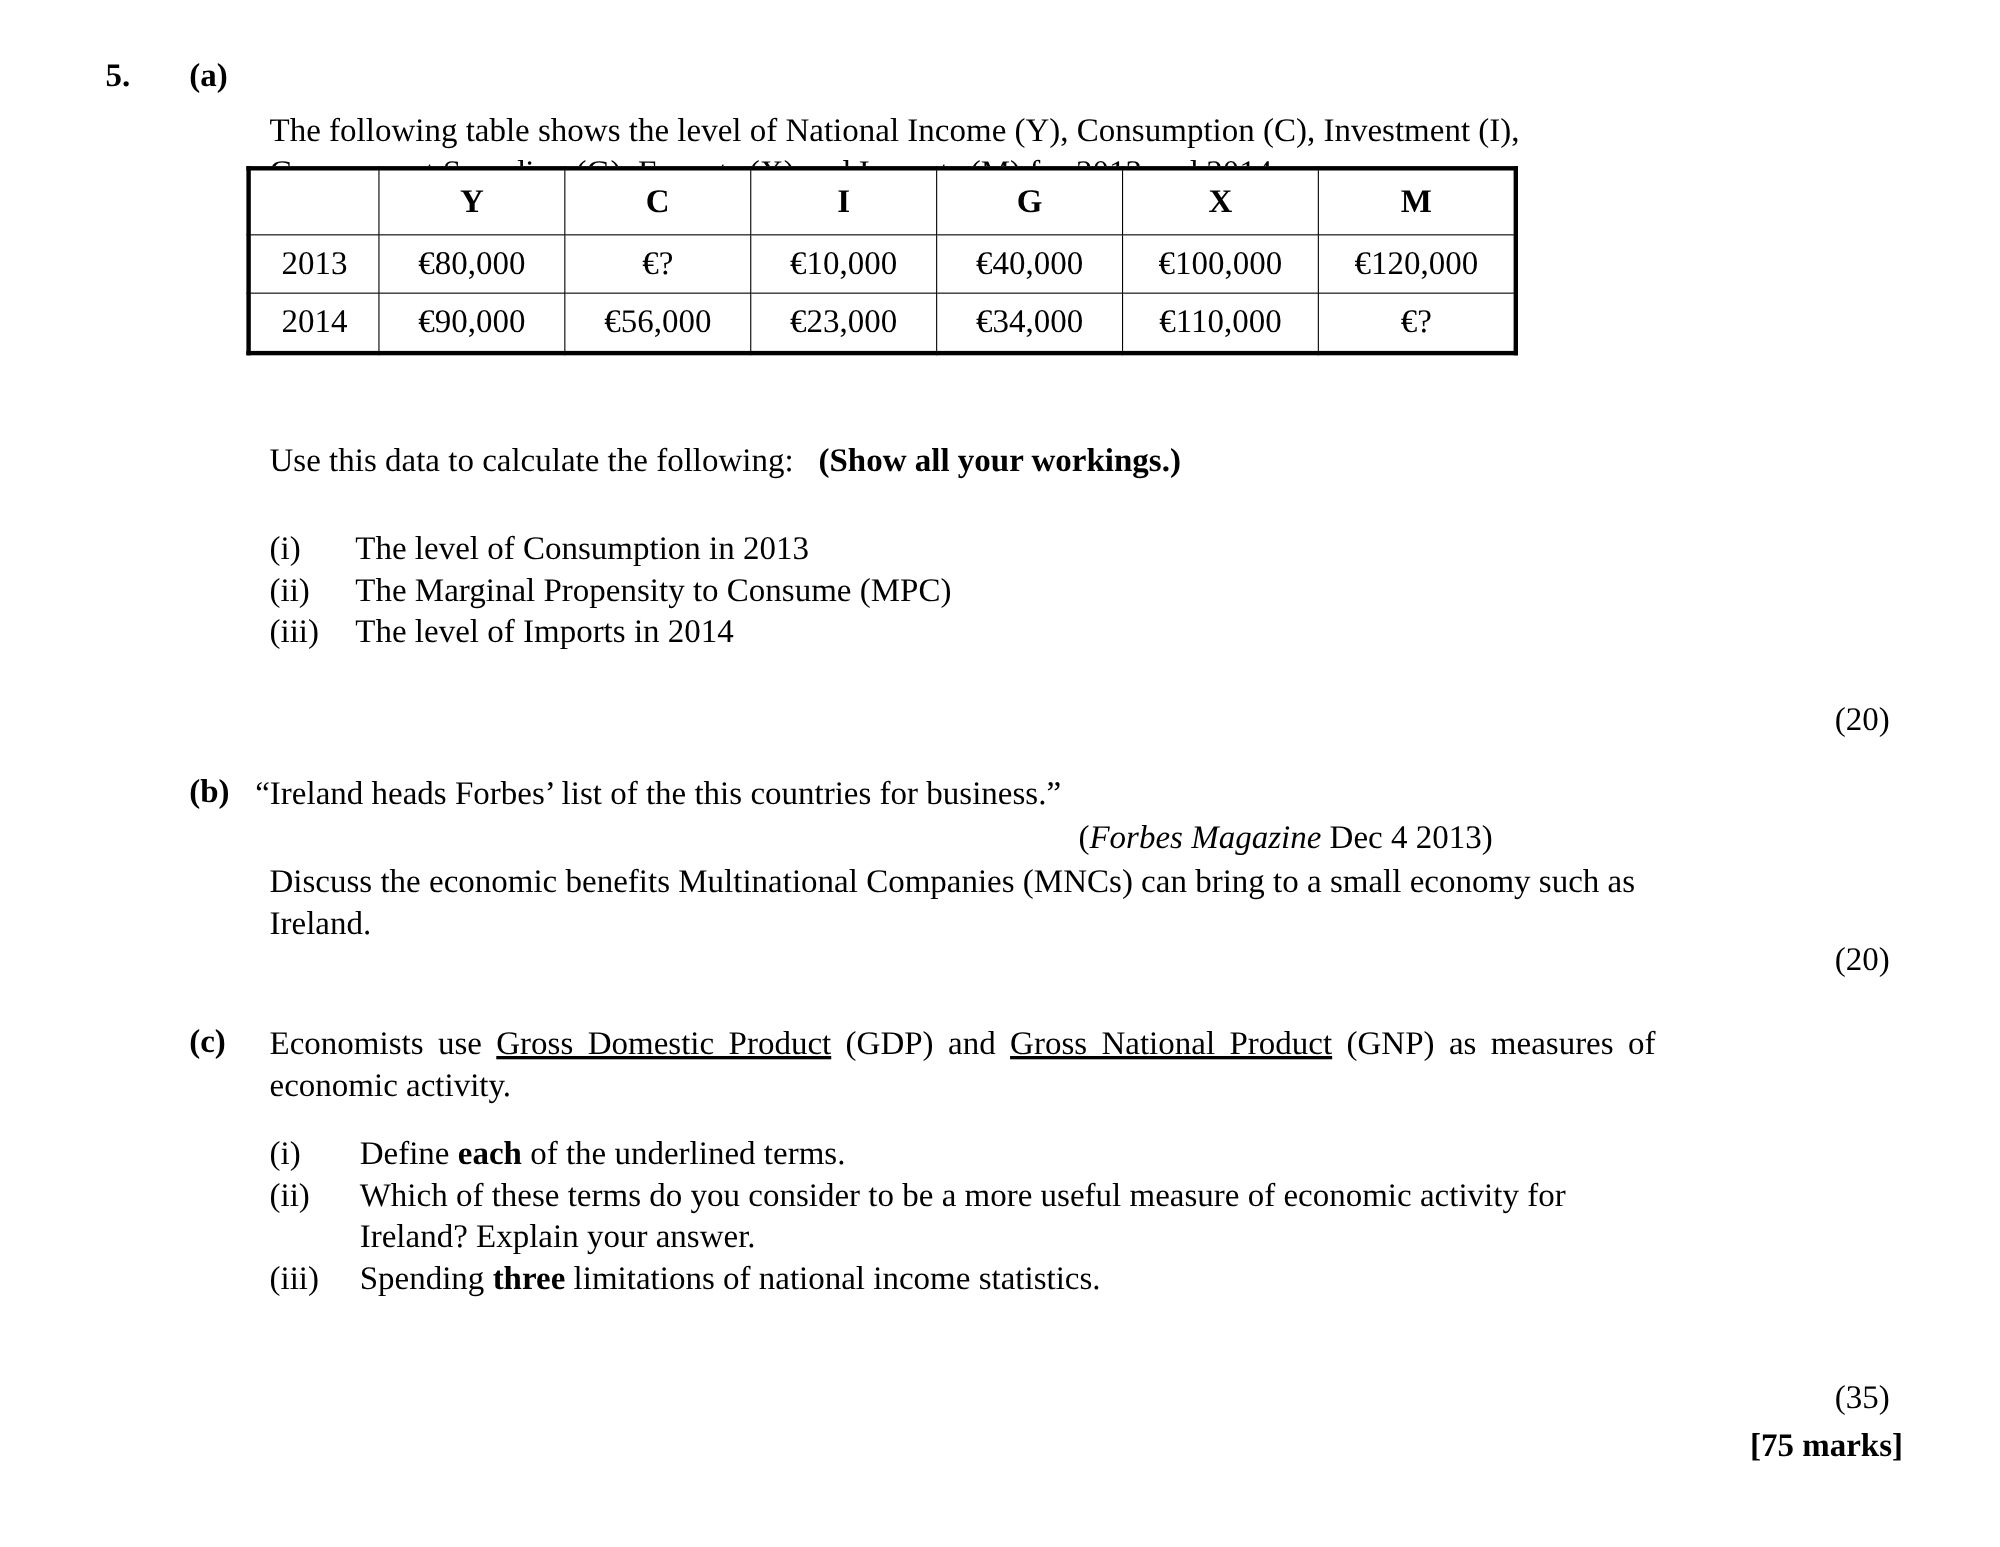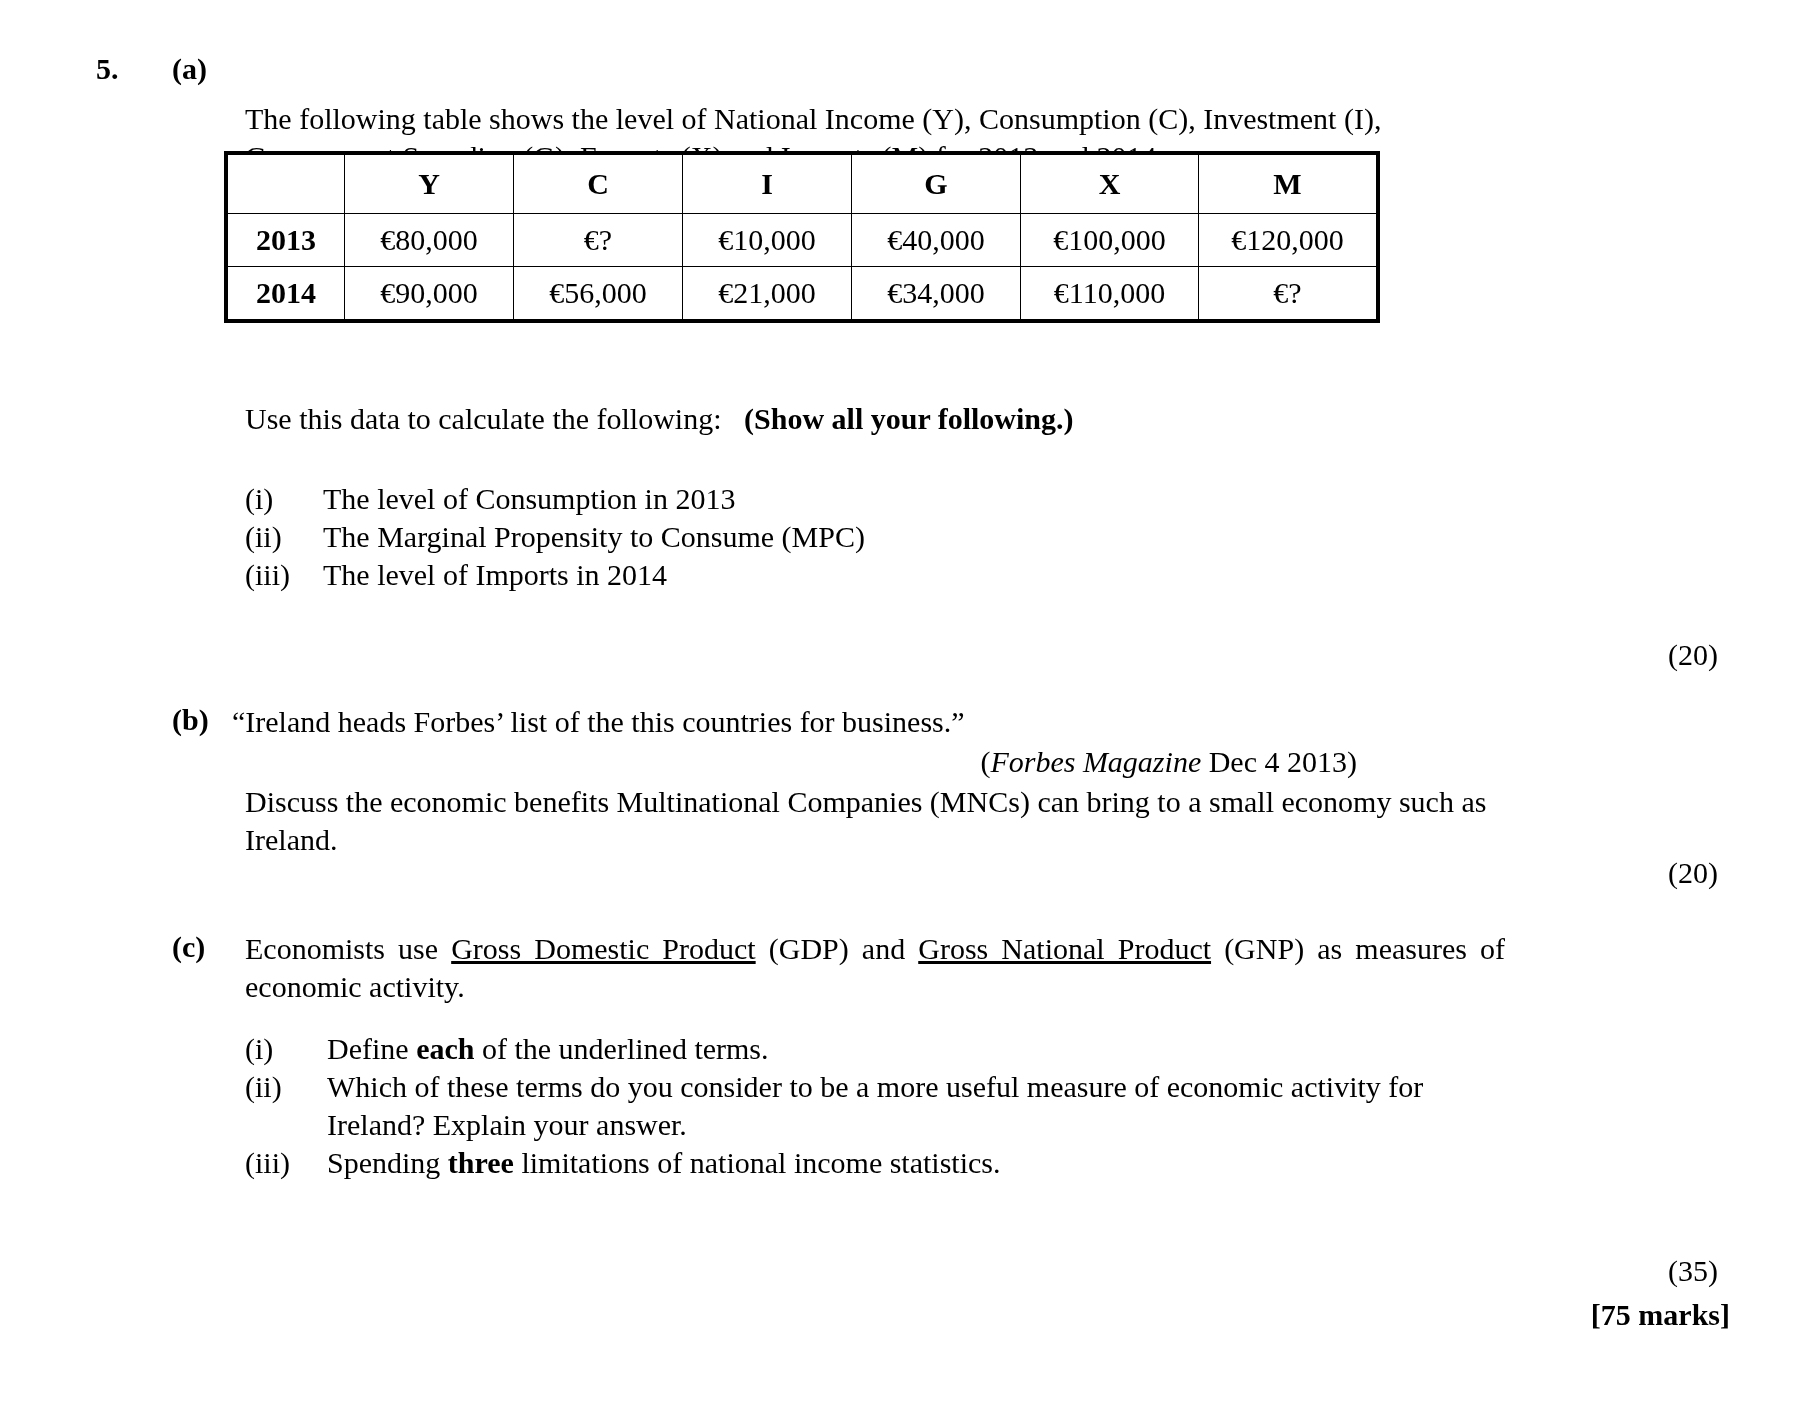--- a/index.html
+++ b/index.html
@@ -68,21 +68,21 @@
     vertical-align: middle;
     padding: 0;
     height: 52px;
     font-weight: normal;
   }
   table.data thead th {
     font-weight: bold;
     height: 58px;
   }
   table.data td.yearcell {
-    font-weight: bold;
+    font-weight: normal;
   }
   
   .col-year { width: 116px; }
   .col-val  { width: 168px; }
   .col-wide { width: 177px; }
 
   
   #use-data { left: 245px; top: 400px; width: 1200px; }
 
   
@@ -164,32 +164,32 @@
           <td>€?</td>
           <td>€10,000</td>
           <td>€40,000</td>
           <td>€100,000</td>
           <td>€120,000</td>
         </tr>
         <tr>
           <td class="yearcell">2014</td>
           <td>€90,000</td>
           <td>€56,000</td>
-          <td>€21,000</td>
+          <td>€23,000</td>
           <td>€34,000</td>
           <td>€110,000</td>
           <td>€?</td>
         </tr>
       </tbody>
     </table>
   </div>
 
   <div class="block" id="use-data">
     <span>Use this data to calculate the following:</span>
-    <span>&nbsp;&nbsp;</span><b>(Show all your following.)</b>
+    <span>&nbsp;&nbsp;</span><b>(Show all your workings.)</b>
   </div>
 
   <div class="block" id="a-list">
     <ul class="rlist">
       <li>
         <span class="rn">(i)</span>
         <span class="rtxt">The level of Consumption in 2013</span>
       </li>
       <li>
         <span class="rn">(ii)</span>

